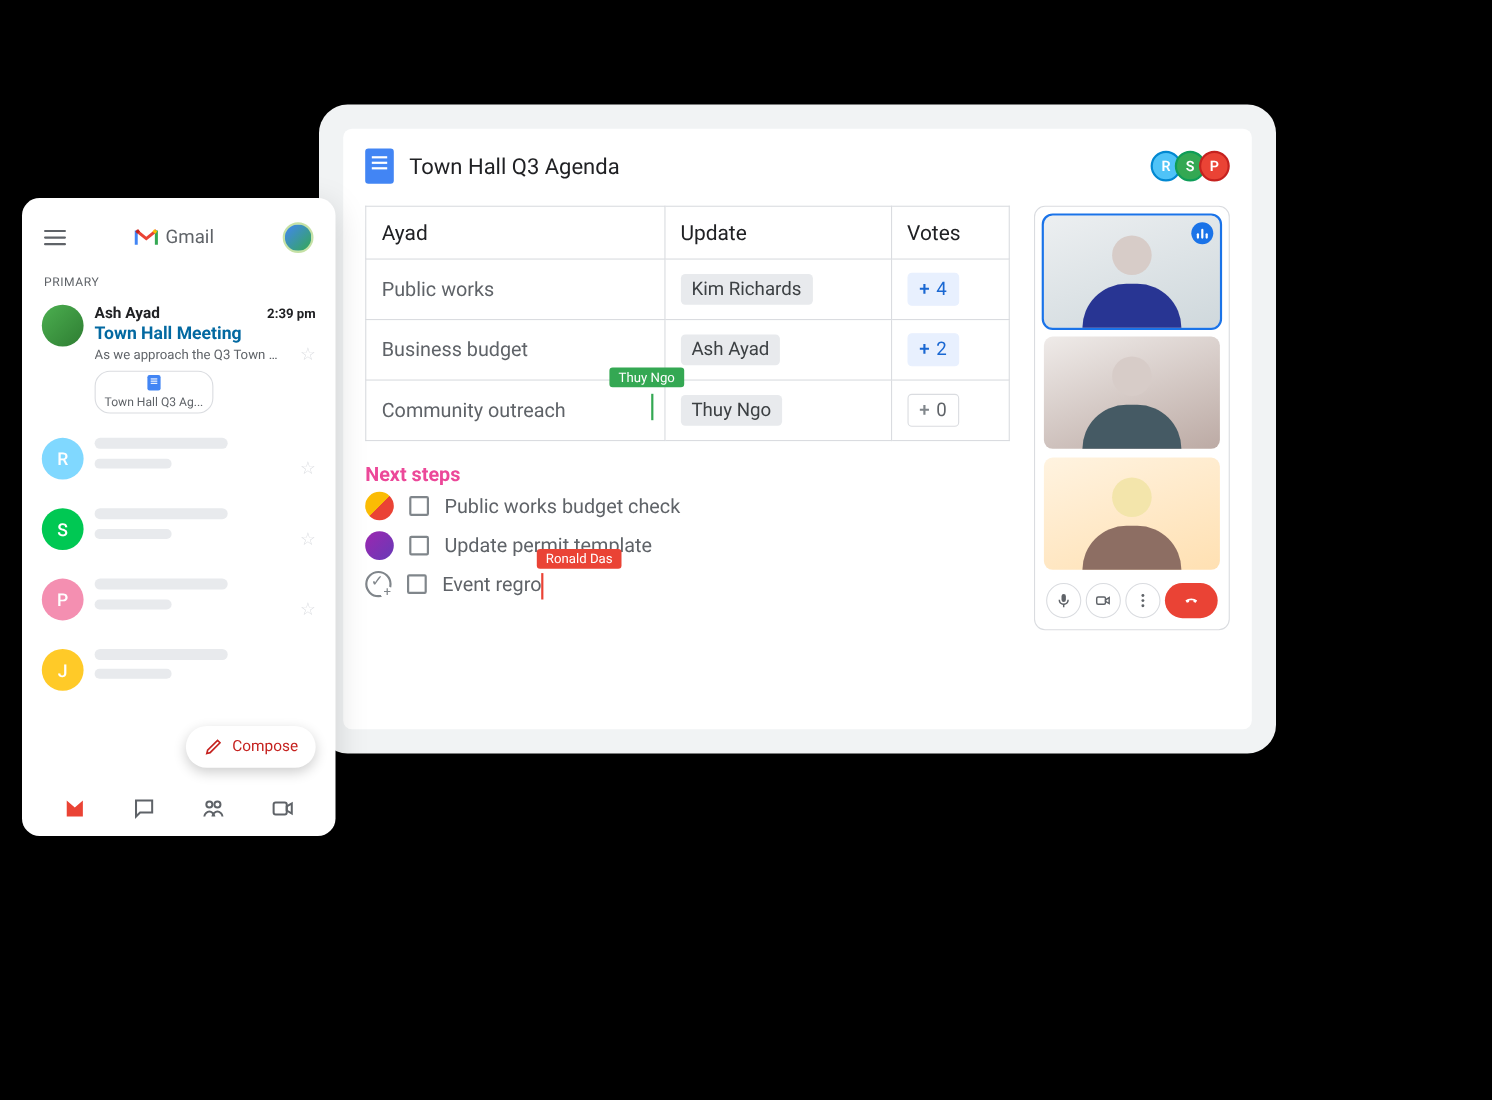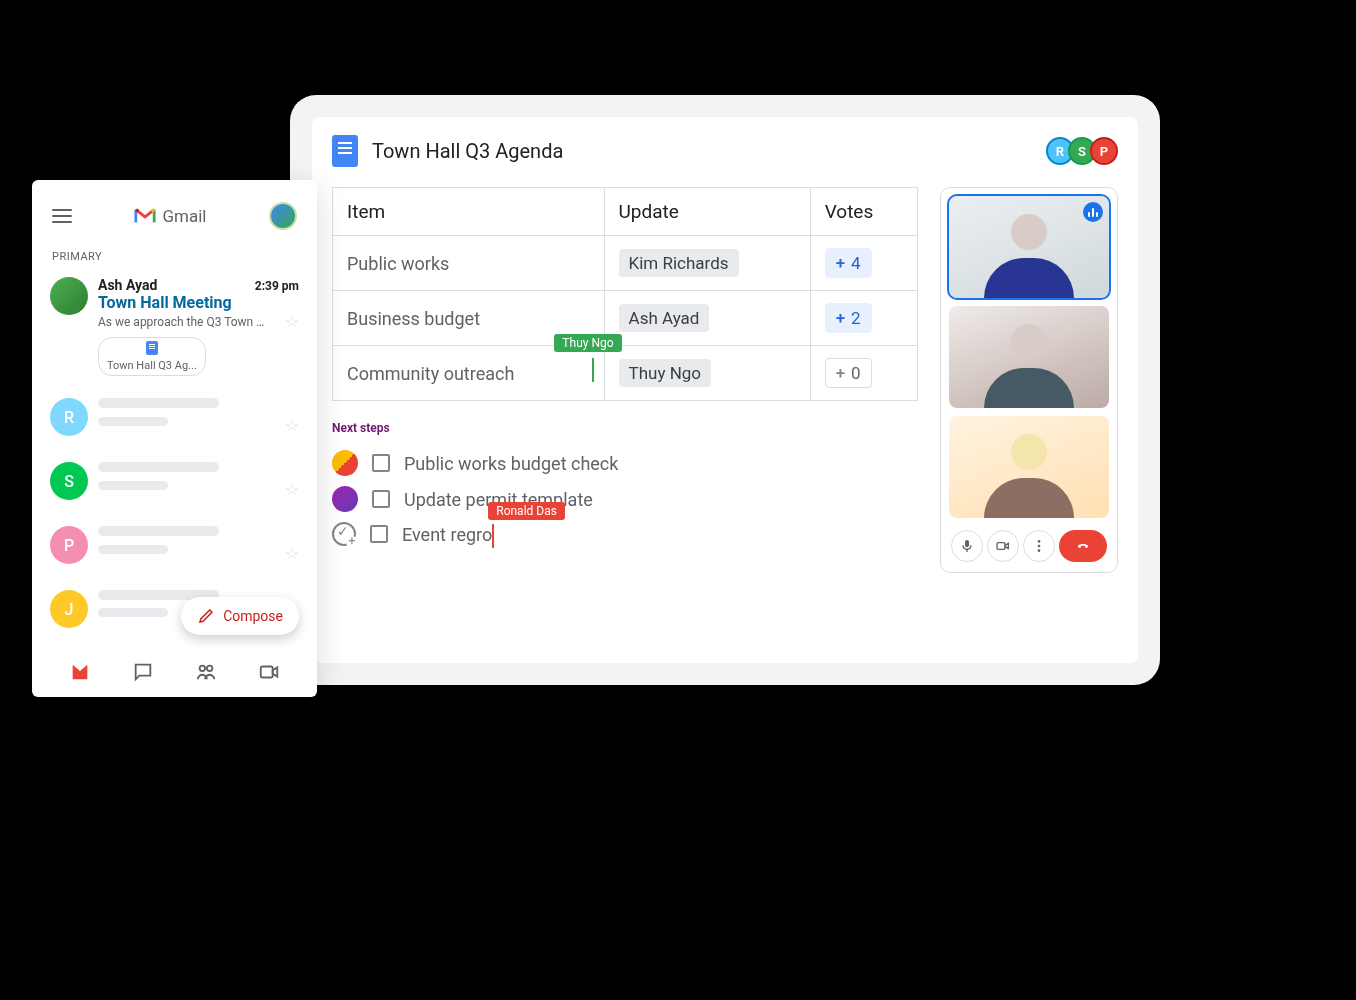--- a/index.html
+++ b/index.html
@@ -4,27 +4,26 @@
   <style>
     * { box-sizing: border-box; margin: 0; padding: 0; font-family: 'Google Sans', Roboto, Arial, sans-serif; }
     body { background: #000; width: 1356px; height: 1000px; position: relative; overflow: hidden; }
 
     
     .phone {
       position: absolute;
       left: 20px;
       top: 180px;
       width: 285px;
-      height: 517px;
+      height: 580px;
       background: #fff;
-      border-radius: 6px;
+      border-radius: 16px;
       box-shadow: 0 8px 30px rgba(0,0,0,0.15);
       padding: 22px 16px 10px 16px;
       z-index: 2;
-      margin-left: 12px;
     }
     .phone-header { display: flex; align-items: center; justify-content: space-between; padding: 0 4px 12px 4px; }
     .hamburger { width: 20px; height: 14px; display: flex; flex-direction: column; justify-content: space-between; cursor: pointer; }
     .hamburger span { display: block; height: 2px; background: #5f6368; border-radius: 2px; }
     .gmail-brand { display: flex; align-items: center; gap: 6px; }
     .gmail-logo { width: 22px; height: 18px; }
     .gmail-text { font-size: 17px; color: #5f6368; }
     .avatar-small { width: 28px; height: 28px; border-radius: 50%; background: linear-gradient(135deg,#4285f4,#34a853); border: 2px solid #c5e1a5; }
 
     .primary-label { font-size: 11px; color: #5f6368; letter-spacing: 0.5px; padding: 8px 4px; text-transform: uppercase; }
@@ -99,21 +98,21 @@
     .vote-plus { color: #1967d2; font-weight: 500; }
     .vote-chip:not(.active) .vote-plus { color: #80868b; }
 
     .cursor-tag { position: absolute; background: #34a853; color: #fff; font-size: 12px; padding: 2px 8px; border-radius: 3px; white-space: nowrap; }
     .cursor-tag.red { background: #ea4335; }
     .cursor-line { position: absolute; width: 2px; height: 24px; }
     .cursor-line.green { background: #34a853; }
     .cursor-line.red { background: #ea4335; }
 
     .next-steps { margin-top: 20px; }
-    .next-steps-heading { font-size: 12px; font-weight: 700; color: #701a75; margin-bottom: 10px; }
+    .next-steps-heading { font-size: 18px; font-weight: 700; color: #ec4899; }
     .task-row { display: flex; align-items: center; gap: 14px; padding: 5px 0; position: relative; }
     .assignee { width: 26px; height: 26px; border-radius: 50%; flex-shrink: 0; }
     .assignee.multi { background: linear-gradient(135deg,#fbbc04 50%,#ea4335 50%); }
     .assignee.img { background: linear-gradient(135deg,#9c27b0,#673ab7); }
     .assign-icon { width: 24px; height: 24px; border: 2px solid #80868b; border-radius: 50%; position: relative; }
     .assign-icon::before { content: '✓'; position: absolute; left: 3px; top: -1px; font-size: 14px; color: #80868b; }
     .assign-icon::after { content: '+'; position: absolute; right: -4px; bottom: -4px; font-size: 12px; color: #80868b; background: #fff; border-radius: 50%; width: 12px; height: 12px; line-height: 10px; text-align: center; }
     .checkbox { width: 18px; height: 18px; border: 2px solid #80868b; border-radius: 2px; flex-shrink: 0; }
     .task-text { font-size: 18px; color: #5f6368; position: relative; }
 
@@ -256,21 +255,21 @@
         <div class="collab-avatar" style="background:#34a853;border-color:#0f9d58;">S</div>
         <div class="collab-avatar" style="background:#ea4335;border-color:#c5221f;">P</div>
       </div>
     </div>
 
     <div class="doc-body">
       <div class="doc-main">
         <table class="agenda-table">
           <tbody>
               <tr>
-            <th>Item</th>
+            <th>Ayad</th>
             <th>Update</th>
             <th>Votes</th>
           </tr>
           <tr>
             <td>Public works</td>
             <td><span class="creator-chip">Kim Richards</span></td>
             <td><span class="vote-chip active">
                     <span class="vote-plus">+</span>
                     <span>4</span>
                   </span></td>

